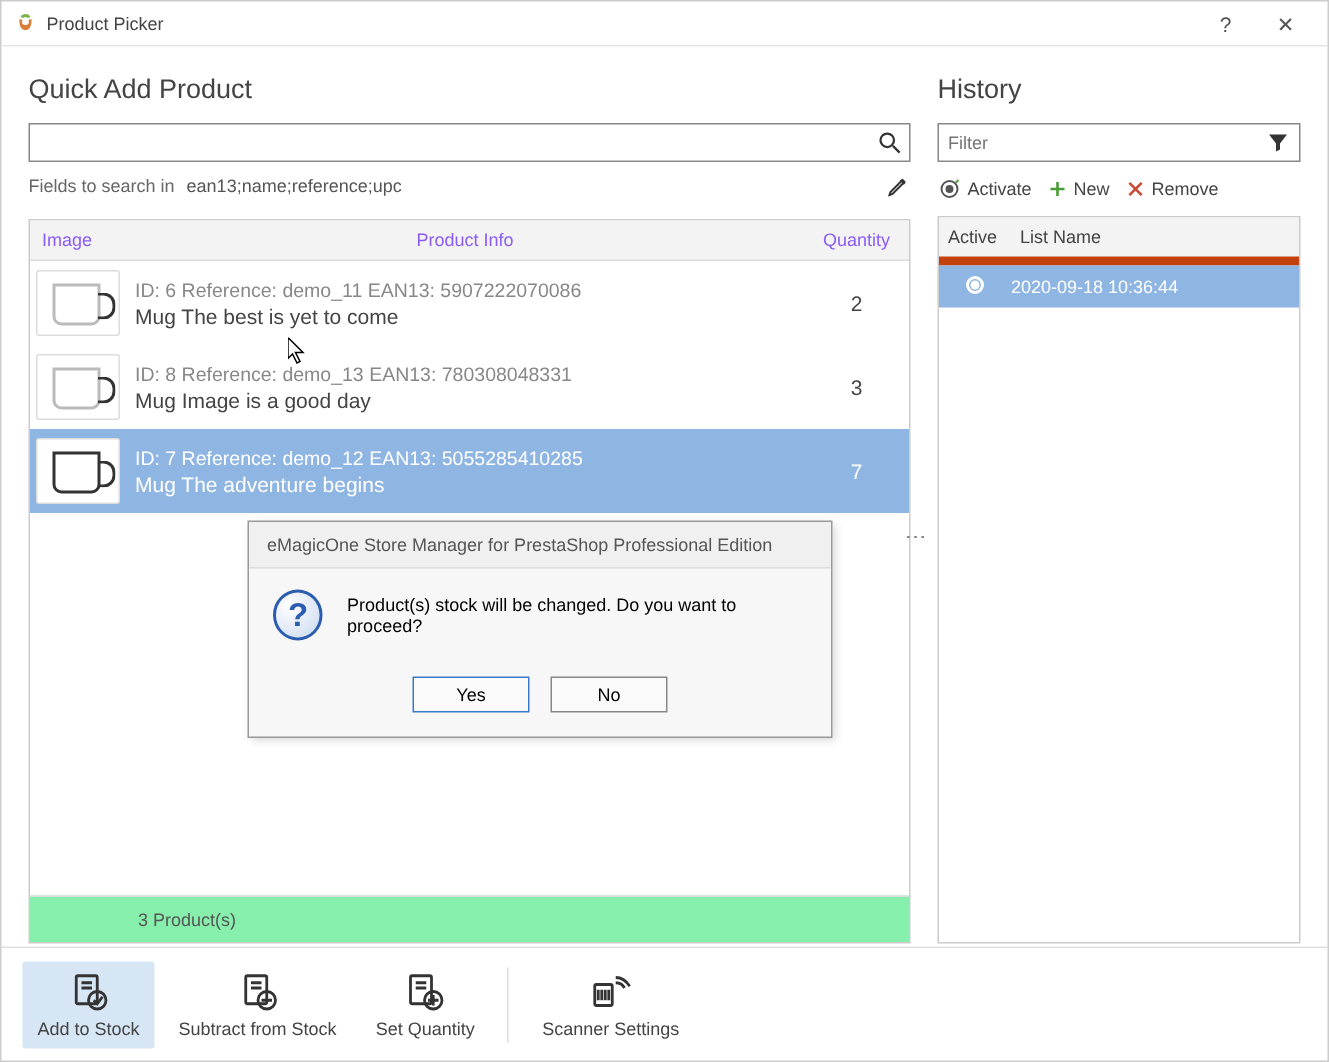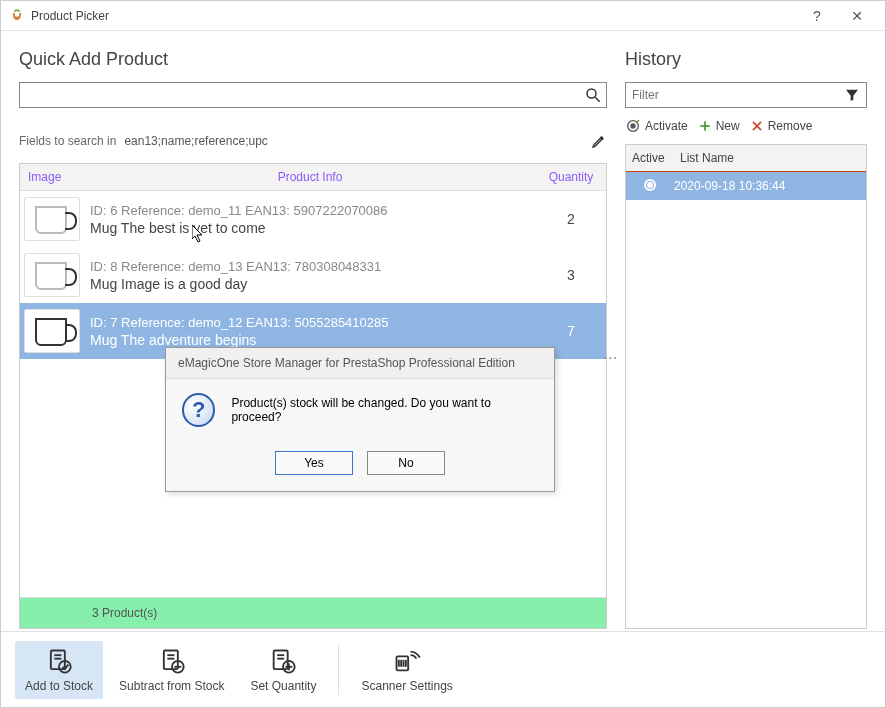--- a/index.html
+++ b/index.html
@@ -9,21 +9,21 @@
 .titlebar .title { flex: 1; font-size: 12px; color: #444; }
 .titlebar .winbtn { width: 40px; text-align: center; color: #555; font-size: 14px; cursor: pointer; }
 .content { display: flex; padding: 18px 18px 0 18px; height: 598px; }
 .left { flex: 1; display: flex; flex-direction: column; }
 .right { width: 242px; margin-left: 18px; display: flex; flex-direction: column; }
 h2.section { font-size: 18px; font-weight: 400; color: #444; margin-bottom: 12px; }
 .searchrow { display: flex; align-items: center; gap: 6px; }
 .searchbox { flex: 1; border: 1px solid #888; height: 26px; display: flex; align-items: center; padding: 0 4px; }
 .searchbox input { border: none; outline: none; flex: 1; font-size: 12px; background: transparent; }
 .searchbox .mag { width: 18px; height: 18px; color: #333; }
-.fieldsrow { display: flex; align-items: center; margin-top: 25px; color: #666; font-size: 12px; }
+.fieldsrow { display: flex; align-items: center; margin-top: 8px; color: #666; font-size: 12px; }
 .fieldsrow .fields-val { margin-left: 8px; color: #555; }
 .fieldsrow .editicon { margin-left: auto; width: 16px; height: 16px; color: #333; cursor: pointer; }
 .grid { margin-top: 14px; border: 1px solid #ccc; flex: 1; display: flex; flex-direction: column; background: #fff; }
 .grid-head { display: flex; background: #f3f3f3; border-bottom: 1px solid #ddd; font-size: 12px; color: #8b5cf6; }
 .col-image { width: 64px; padding: 6px 8px; }
 .col-info { flex: 1; padding: 6px 8px; text-align: center; }
 .col-qty { width: 70px; padding: 6px 8px; text-align: center; }
 .grid-body { flex: 1; overflow: auto; }
 .row { display: flex; align-items: center; border-bottom: 0px solid #eee; padding: 4px 0; }
 .row .thumb { width: 56px; height: 44px; margin: 2px 4px; background: #fff; border: 1px solid #ddd; border-radius: 2px; position: relative; overflow: hidden; }
@@ -36,21 +36,21 @@
 .row .qty { width: 70px; text-align: center; font-size: 14px; color: #444; }
 .row.selected { background: #8fb6e3; }
 .row.selected .meta, .row.selected .name, .row.selected .qty { color: #fff; }
 .grid-foot { border-top: 1px solid #ddd; background: #86efac; padding: 8px 72px; font-size: 12px; color: #555; }
 .filterbox { border: 1px solid #888; height: 26px; display: flex; align-items: center; padding: 0 6px; margin-bottom: 10px; }
 .filterbox input { border: none; outline: none; flex: 1; font-size: 12px; color: #888; background: transparent; }
 .filterbox .funnel { width: 16px; height: 16px; }
 .history-actions { display: flex; gap: 10px; margin-bottom: 10px; align-items: center; }
 .history-actions .act { display: flex; align-items: center; gap: 4px; font-size: 12px; color: #444; cursor: pointer; }
 .history-grid { border: 1px solid #ccc; flex: 1; display: flex; flex-direction: column; }
-.history-head { display: flex; background: #f3f3f3; border-bottom: 1px solid #c2410c; font-size: 12px; color: #444; }
+.history-head { display: flex; background: #f3f3f3; border-bottom: 6px solid #c2410c; font-size: 12px; color: #444; }
 .hcol-active { width: 48px; padding: 6px; }
 .hcol-name { flex: 1; padding: 6px; }
 .history-row { display: flex; align-items: center; background: #8fb6e3; color: #fff; height: 28px; }
 .history-row .radio { width: 48px; text-align: center; }
 .history-row .radio .dot { display: inline-block; width: 12px; height: 12px; border: 2px solid #fff; border-radius: 50%; position: relative; }
 .history-row .radio .dot::after { content: ""; position: absolute; width: 6px; height: 6px; background: #fff; border-radius: 50%; top: 1px; left: 1px; }
 .bottom { position: absolute; bottom: 0; left: 0; right: 0; height: 76px; border-top: 1px solid #e0e0e0; display: flex; padding: 6px 14px; gap: 6px; align-items: center; }
 .bbtn { display: flex; flex-direction: column; align-items: center; justify-content: center; padding: 6px 10px; font-size: 12px; color: #444; cursor: pointer; border-radius: 2px; min-width: 80px; }
 .bbtn.active { background: #d6e6f5; }
 .bbtn .bicon { width: 28px; height: 28px; margin-bottom: 4px; color: #333; }

